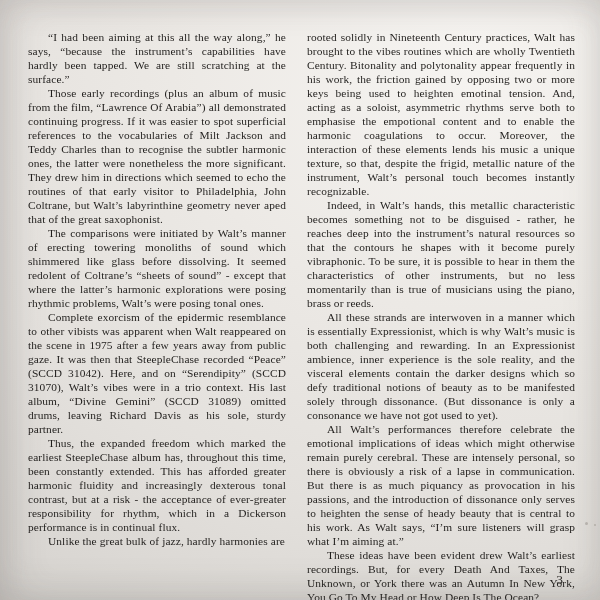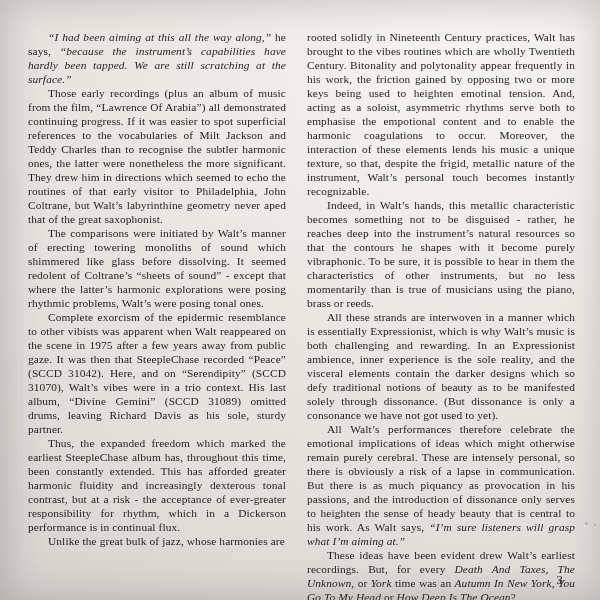--- a/index.html
+++ b/index.html
@@ -24,21 +24,21 @@
     top: 30px;
     font-size: 11.4px;
     line-height: 14px;
     text-align: justify;
     letter-spacing: 0.1px;
   }
   .col-left  { left: 28px;  width: 258px; }
   .col-right { left: 307px; width: 268px; }
   .col p { margin: 0; }
   .col p.indent { text-indent: 20px; }
-  .it { font-style: italic; }
+  .it { }
   .page-number {
     position: absolute;
     right: 37px; bottom: 12px;
     font-size: 13.5px;
     color: #2a2826;
   }
   .speck {
     position: absolute;
     width: 3px; height: 3px;
     border-radius: 50%;
@@ -50,26 +50,26 @@
 </head>
 <body>
 
 <div class="page">
   <div class="col col-left" id="col-left">
       <p class="indent"><span class="it">“I had been aiming at this all the way along,”</span><span> he says, </span><span class="it">“because the instrument’s capabilities have hardly been tapped. We are still scratching at the surface.”</span></p>
       <p class="indent"><span>Those early recordings (plus an album of music from the film, “Lawrence Of Arabia”) all demonstrated continuing progress. If it was easier to spot superficial references to the vocabularies of Milt Jackson and Teddy Charles than to recognise the subtler harmonic ones, the latter were nonetheless the more significant. They drew him in directions which seemed to echo the routines of that early visitor to Philadelphia, John Coltrane, but Walt’s labyrinthine geometry never aped that of the great saxophonist.</span></p>
       <p class="indent"><span>The comparisons were initiated by Walt’s manner of erecting towering monoliths of sound which shimmered like glass before dissolving. It seemed redolent of Coltrane’s “sheets of sound” - except that where the latter’s harmonic explorations were posing rhythmic problems, Walt’s were posing tonal ones.</span></p>
       <p class="indent"><span>Complete exorcism of the epidermic resemblance to other vibists was apparent when Walt reappeared on the scene in 1975 after a few years away from public gaze. It was then that SteepleChase recorded “Peace” (SCCD 31042). Here, and on “Serendipity” (SCCD 31070), Walt’s vibes were in a trio context. His last album, “Divine Gemini” (SCCD 31089) omitted drums, leaving Richard Davis as his sole, sturdy partner.</span></p>
       <p class="indent"><span>Thus, the expanded freedom which marked the earliest SteepleChase album has, throughout this time, been constantly extended. This has afforded greater harmonic fluidity and increasingly dexterous tonal contrast, but at a risk - the acceptance of ever-greater responsibility for rhythm, which in a Dickerson performance is in continual flux.</span></p>
-      <p class="indent"><span>Unlike the great bulk of jazz, whose harmonies are</span></p>
+      <p class="indent"><span>Unlike the great bulk of jazz, hardly harmonies are</span></p>
     </div>
   <div class="col col-right" id="col-right">
       <p><span>rooted solidly in Nineteenth Century practices, Walt has brought to the vibes routines which are wholly Twentieth Century. Bitonality and polytonality appear frequently in his work, the friction gained by opposing two or more keys being used to heighten emotinal tension. And, acting as a soloist, asymmetric rhythms serve both to emphasise the empotional content and to enable the harmonic coagulations to occur. Moreover, the interaction of these elements lends his music a unique texture, so that, despite the frigid, metallic nature of the instrument, Walt’s personal touch becomes instantly recognizable.</span></p>
       <p class="indent"><span>Indeed, in Walt’s hands, this metallic characteristic becomes something not to be disguised - rather, he reaches deep into the instrument’s natural resources so that the contours he shapes with it become purely vibraphonic. To be sure, it is possible to hear in them the characteristics of other instruments, but no less momentarily than is true of musicians using the piano, brass or reeds.</span></p>
       <p class="indent"><span>All these strands are interwoven in a manner which is essentially Expressionist, which is why Walt’s music is both challenging and rewarding. In an Expressionist ambience, inner experience is the sole reality, and the visceral elements contain the darker designs which so defy traditional notions of beauty as to be manifested solely through dissonance. (But dissonance is only a consonance we have not got used to yet).</span></p>
       <p class="indent"><span>All Walt’s performances therefore celebrate the emotional implications of ideas which might otherwise remain purely cerebral. These are intensely personal, so there is obviously a risk of a lapse in communication. But there is as much piquancy as provocation in his passions, and the introduction of dissonance only serves to heighten the sense of heady beauty that is central to his work. As Walt says, </span><span class="it">“I’m sure listeners will grasp what I’m aiming at.”</span></p>
-      <p class="indent"><span>These ideas have been evident drew Walt’s earliest recordings. But, for every </span><span class="it">Death And Taxes, The Unknown,</span><span> or </span><span class="it">York</span><span> time was an </span><span class="it">Autumn In New York, You Go To My Head</span><span> or </span><span class="it">How Deep Is The Ocean</span><span>?</span></p>
+      <p class="indent"><span>These ideas have been evident drew Walt’s earliest recordings. But, for every </span><span class="it">Death And Taxes, The Unknown,</span><span> or </span><span class="it">York</span><span> there was an </span><span class="it">Autumn In New York, You Go To My Head</span><span> or </span><span class="it">How Deep Is The Ocean</span><span>?</span></p>
     </div>
   <div class="page-number">3</div>
   <span class="speck speck-1"></span>
   <span class="speck speck-2"></span>
   <div class="scan-vignette"></div>
 </div>
 
 </body></html>

